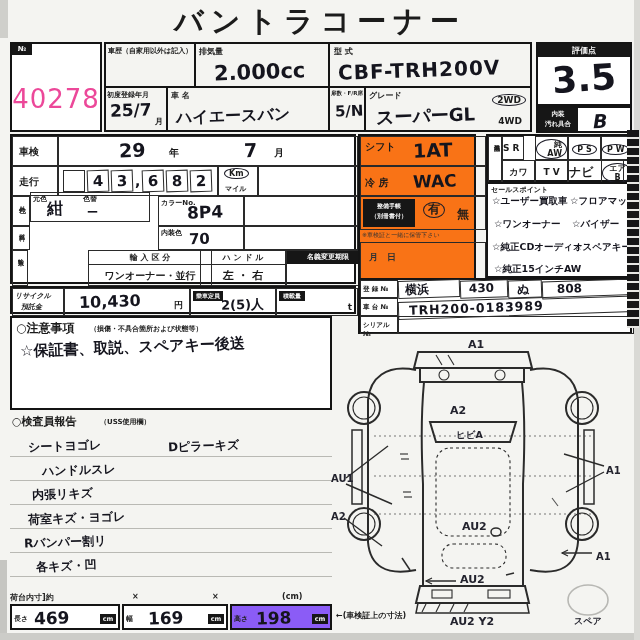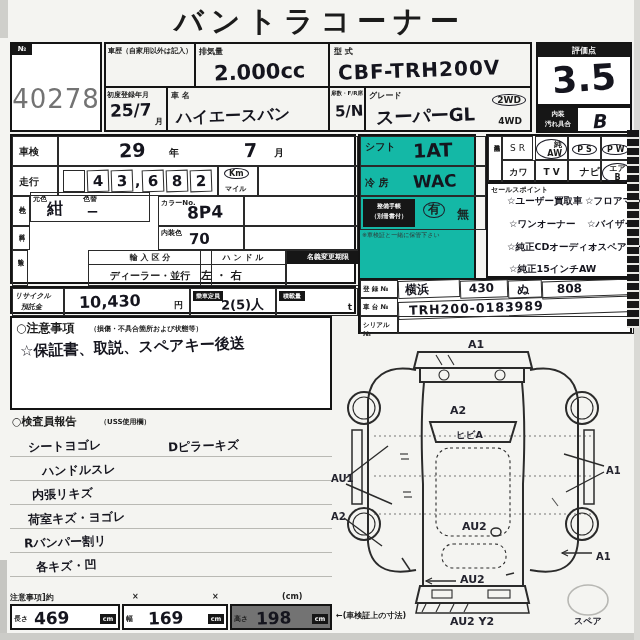--- a/index.html
+++ b/index.html
@@ -16,37 +16,37 @@
   .lbl8 { font-size:8px; font-weight:bold; color:#222; }
   .lbl10 { font-size:10px; font-weight:bold; color:#1a1a1a; }
   .hw { color:#15151e; font-weight:bold; }
   .blk { background:#161616; color:#f5f5f5; font-weight:bold; display:inline-block; text-align:center; }
   .vert { writing-mode:vertical-rl; text-orientation:upright; letter-spacing:1px; }
   .oval { border:1.6px solid #1d1d28; border-radius:50%; padding:0 4px; display:inline-block; line-height:1.15; }
   .digitbox { border:1.2px solid #2a2a2a; width:22px; height:22px; display:inline-flex;
               align-items:center; justify-content:center; font-size:15px; }
   .rule { position:absolute; left:0; right:0; border-bottom:1px solid #b9b9b4; }
   .tilt { transform:rotate(-2deg); }
-  .star-item { font-size:9.5px; position:absolute; white-space:nowrap;margin-left:15px; }
+  .star-item { font-size:9.5px; position:absolute; white-space:nowrap; }
   .gray { background:#cfcfcb; }
   svg text { fill:#23232e; font-weight:bold; font-family:"DejaVu Sans","Liberation Sans",sans-serif; }
 </style>
 </head>
 <body>
 
 <div class="abs gray" style="left:0;top:0;width:8px;height:38px"></div>
 <div class="abs gray" style="left:0;top:560px;width:7px;height:80px;background:#c6c6c2"></div>
 <div class="abs" style="left:0;top:633px;width:640px;height:7px;background:#ccccc8"></div>
 <div class="abs" style="left:634px;top:0;width:6px;height:640px;background:#d9d9d5"></div>
 
 <div class="abs" style="left:0;top:2px;width:640px;text-align:center;font-size:29px;font-weight:bold;letter-spacing:7px">バントラコーナー</div>
 
 <div class="abs b2" style="left:10px;top:42px;width:92px;height:90px;background:#fff">
   <span class="blk" style="position:absolute;left:0;top:0;width:20px;height:11px;font-size:7px;line-height:11px">№</span>
-  <div style="position:absolute;left:0;bottom:16px;width:100%;text-align:center;font-size:26px;color:#737373;letter-spacing:1px">40278</div>
+  <div style="position:absolute;left:0;bottom:16px;width:100%;text-align:center;font-size:26px;color:#ec4899;letter-spacing:1px">40278</div>
 </div>
 
 <div class="abs b2" style="left:104px;top:42px;width:92px;height:46px">
   <span class="lbl" style="position:absolute;left:2px;top:2px">車歴（自家用以外は記入）</span>
 </div>
 <div class="abs b2" style="left:194px;top:42px;width:136px;height:46px">
   <span class="lbl8" style="position:absolute;left:3px;top:2px">排気量</span>
   <span class="hw tilt" style="position:absolute;left:18px;top:16px;font-size:21px">2.000cc</span>
 </div>
 <div class="abs b2" style="left:328px;top:42px;width:204px;height:46px">
@@ -140,62 +140,65 @@
     <span class="lbl" style="position:absolute;left:2px;top:1px">内装色</span>
     <span class="hw tilt" style="position:absolute;left:30px;top:3px;font-size:15px">70</span>
   </div>
   <div class="cell" style="left:232px;top:90px;width:114px;height:24px"></div>
 
   <div class="cell" style="left:0;top:114px;width:16px;height:36px">
     <span class="lbl vert" style="position:absolute;left:3px;top:2px;font-size:6px">輸入車</span>
   </div>
   <div class="cell" style="left:76px;top:114px;width:124px;height:36px">
     <span class="lbl8" style="position:absolute;left:0;top:1px;width:100%;text-align:center;border-bottom:1px solid #2a2a2a;padding-bottom:1px">輸 入 区 分</span>
-    <span style="position:absolute;left:0;bottom:2px;width:100%;text-align:center;font-size:10px;font-weight:bold">ディーラー・並行</span>
+    <span style="position:absolute;left:0;bottom:2px;width:100%;text-align:center;font-size:10px;font-weight:bold">ワンオーナー・並行</span>
   </div>
   <div class="cell" style="left:188px;top:114px;width:86px;height:36px">
     <span class="lbl8" style="position:absolute;left:0;top:1px;width:100%;text-align:center;border-bottom:1px solid #2a2a2a;padding-bottom:1px">ハ ン ド ル</span>
-    <span style="position:absolute;left:0;bottom:2px;width:100%;font-size:11px;font-weight:bold">左 ・ 右</span>
+    <span style="position:absolute;left:0;bottom:2px;width:100%;text-align:center;font-size:11px;font-weight:bold">左 ・ 右</span>
   </div>
   <div class="cell" style="left:274px;top:114px;width:84px;height:36px">
     <span class="blk" style="position:absolute;left:0;top:0;width:100%;height:13px;font-size:7px;line-height:13px">名義変更期限</span>
   </div>
 </div>
 
-<div class="abs b2" style="left:358px;top:134px;width:118px;height:150px;background:#14b8a6">
+<div class="abs b2" style="left:358px;top:134px;width:118px;height:150px;background:#f97316">
   <div class="cell" style="left:0;top:0;width:126px;height:30px">
     <span class="lbl10" style="position:absolute;left:4px;top:3px">シフト</span>
     <span class="hw tilt" style="position:absolute;left:52px;top:2px;font-size:19px">1AT</span>
   </div>
   <div class="cell" style="left:0;top:30px;width:126px;height:30px">
     <span class="lbl10" style="position:absolute;left:4px;top:9px">冷 房</span>
     <span class="hw tilt" style="position:absolute;left:52px;top:4px;font-size:17px">WAC</span>
   </div>
   <div class="cell" style="left:0;top:60px;width:126px;height:34px">
     <span class="blk" style="position:absolute;left:2px;top:2px;width:52px;height:28px;font-size:6px;line-height:1.6;padding-top:2px">
       <span style="display:block">整備手帳</span>
       <span style="display:block">（別冊書付）</span>
     </span>
     <span class="oval" style="position:absolute;left:62px;top:5px;font-size:12px;font-weight:bold">有</span>
     <span style="position:absolute;left:96px;top:9px;font-size:12px;font-weight:bold">無</span>
   </div>
   <div style="position:absolute;left:2px;top:95px;font-size:6px;color:#333">※車検証と一緒に保管下さい</div>
+  <div class="cell" style="left:0;top:106px;width:126px;height:44px">
+    <span style="position:absolute;left:8px;top:8px;font-size:9px;font-weight:bold;color:#333">月　日</span>
+  </div>
 </div>
 
 <div class="abs b2" style="left:486px;top:134px;width:146px;height:48px;background:#fff">
   <div class="cell" style="left:0;top:0;width:14px;height:48px">
     <span class="vert" style="position:absolute;left:3px;top:2px;font-size:6px;font-weight:bold">装備品</span>
   </div>
-  <div class="cell" style="left:14px;top:0;width:31px;height:24px;text-align:center;font-size:9px;font-weight:normal;line-height:22px">S R</div>
+  <div class="cell" style="left:14px;top:0;width:22px;height:24px;font-size:9px;font-weight:bold;line-height:22px">S R</div>
   <div class="cell" style="left:47px;top:0;width:33px;height:24px;text-align:right"><span class="oval" style="font-size:8px;font-weight:bold;margin-top:2px">純AW</span></div>
   <div class="cell" style="left:80px;top:0;width:33px;height:24px;text-align:center"><span class="oval" style="font-size:8px;font-weight:bold;margin-top:2px">P S</span></div>
   <div class="cell" style="left:113px;top:0;width:33px;height:24px;text-align:left"><span class="oval" style="font-size:8px;font-weight:bold;margin-top:2px">P W</span></div>
   <div class="cell" style="left:14px;top:24px;width:33px;height:24px;text-align:center;font-size:9px;font-weight:bold;line-height:22px">カワ</div>
   <div class="cell" style="left:47px;top:24px;width:33px;height:24px;text-align:center;font-size:9px;font-weight:bold;line-height:22px">T V</div>
-  <div class="cell" style="left:80px;top:24px;width:33px;height:24px;text-align:right;font-size:10px;font-weight:bold;line-height:22px">ナビ</div>
+  <div class="cell" style="left:80px;top:24px;width:56px;height:24px;text-align:left;font-size:12px;font-weight:bold;line-height:22px">ナビ</div>
   <div class="cell" style="left:113px;top:24px;width:33px;height:24px;text-align:center"><span class="oval" style="font-size:8px;font-weight:bold;margin-top:2px">エアB</span></div>
 </div>
 
 <div class="abs b2" style="left:486px;top:182px;width:146px;height:96px;background:#fff">
   <span class="lbl" style="position:absolute;left:3px;top:1px">セールスポイント</span>
   <span class="star-item hw" style="left:4px;top:11px">☆ユーザー買取車</span>
   <span class="star-item hw" style="left:82px;top:11px">☆フロアマット</span>
   <span class="star-item hw" style="left:6px;top:34px">☆ワンオーナー</span>
   <span class="star-item hw" style="left:84px;top:34px">☆バイザー</span>
   <span class="star-item hw" style="left:4px;top:57px">☆純正CDオーディオ</span>
@@ -258,35 +261,35 @@
   <span class="hw tilt" style="position:absolute;left:18px;top:24px;font-size:12px">シートヨゴレ</span>
   <span class="hw tilt" style="position:absolute;left:158px;top:24px;font-size:12px">Dピラーキズ</span>
   <span class="hw tilt" style="position:absolute;left:32px;top:48px;font-size:12px">ハンドルスレ</span>
   <span class="hw tilt" style="position:absolute;left:22px;top:72px;font-size:12px">内張リキズ</span>
   <span class="hw tilt" style="position:absolute;left:18px;top:96px;font-size:12px">荷室キズ・ヨゴレ</span>
   <span class="hw tilt" style="position:absolute;left:14px;top:120px;font-size:12px">Rバンパー割リ</span>
   <span class="hw tilt" style="position:absolute;left:26px;top:144px;font-size:12px">各キズ・凹</span>
 </div>
 
 <div class="abs" style="left:10px;top:592px;width:420px;height:44px">
-  <span class="lbl8" style="position:absolute;left:0;top:0">注意事項]約</span>
+  <span class="lbl8" style="position:absolute;left:0;top:0">荷台内寸]約</span>
   <span class="lbl8" style="position:absolute;left:122px;top:0">×</span>
   <span class="lbl8" style="position:absolute;left:202px;top:0">×</span>
   <span class="lbl8" style="position:absolute;left:272px;top:0">(cm)</span>
   <div class="b2" style="position:absolute;left:0;top:12px;width:110px;height:26px;background:#fff">
     <span class="lbl" style="position:absolute;left:2px;top:8px">長さ</span>
     <span class="hw tilt" style="position:absolute;left:22px;top:2px;font-size:17px">469</span>
     <span class="blk" style="position:absolute;right:2px;bottom:4px;width:16px;height:10px;font-size:6.5px;line-height:10px">cm</span>
   </div>
   <div class="b2" style="position:absolute;left:112px;top:12px;width:106px;height:26px;background:#fff">
     <span class="lbl" style="position:absolute;left:2px;top:8px">幅</span>
     <span class="hw tilt" style="position:absolute;left:24px;top:2px;font-size:17px">169</span>
     <span class="blk" style="position:absolute;right:2px;bottom:4px;width:16px;height:10px;font-size:6.5px;line-height:10px">cm</span>
   </div>
-  <div class="b2" style="position:absolute;left:220px;top:12px;width:102px;height:26px;background:#737373">
+  <div class="b2" style="position:absolute;left:220px;top:12px;width:102px;height:26px;background:#8b5cf6">
     <span class="lbl" style="position:absolute;left:2px;top:8px">高さ</span>
     <span class="hw tilt" style="position:absolute;left:24px;top:2px;font-size:17px">198</span>
     <span class="blk" style="position:absolute;right:2px;bottom:4px;width:16px;height:10px;font-size:6.5px;line-height:10px">cm</span>
   </div>
   <span style="position:absolute;left:326px;top:18px;font-size:8px;font-weight:bold">←(車検証上の寸法)</span>
 </div>
 
 <svg class="abs" style="left:330px;top:334px" width="306" height="292" viewBox="0 0 306 292">
   <g stroke="#2b2b2b" fill="none" stroke-width="1.1">
 

